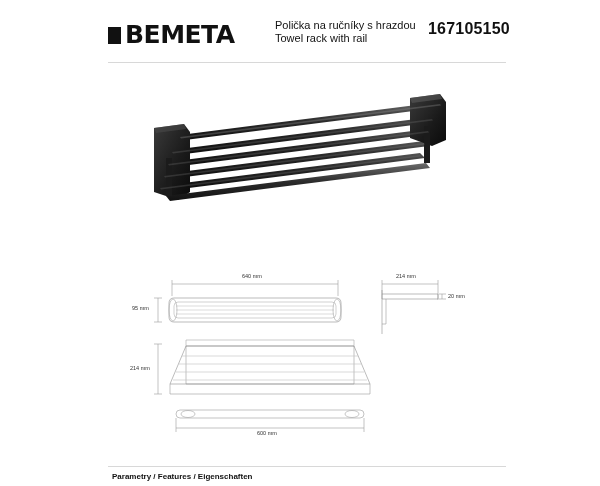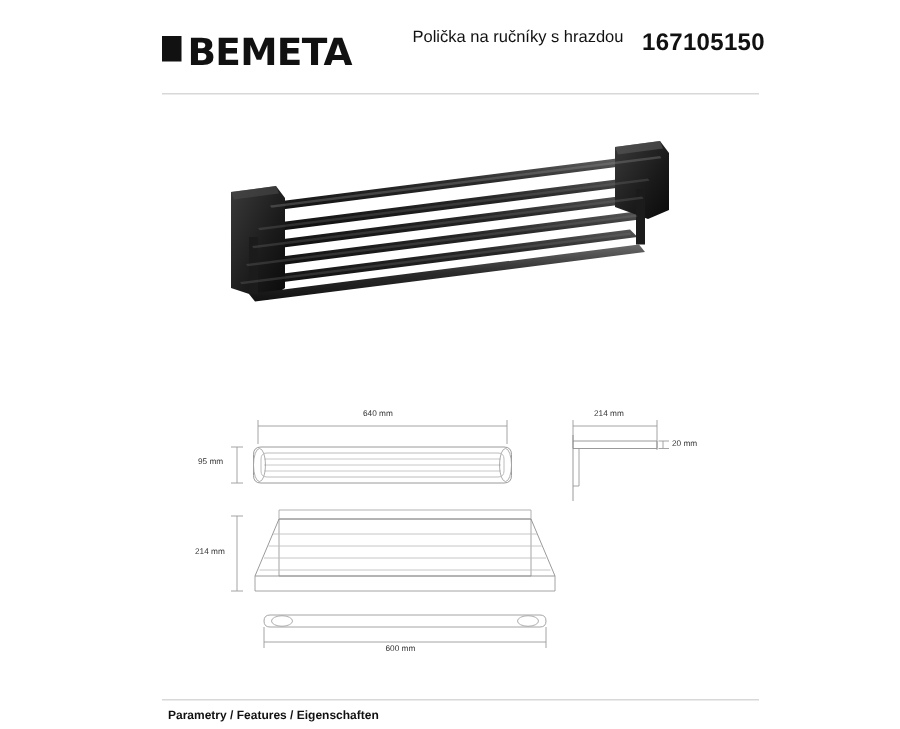--- a/index.html
+++ b/index.html
@@ -29,21 +29,21 @@
     width: 600px;
     height: 62px;
     display: flex;
     align-items: flex-start;
   }
   .brand {
     position: absolute;
     left: 108px;
     top: 22px;
     display: flex;
-    align-items: flex-start;
+    align-items: center;
   }
   .brand-mark {
     width: 13px;
     height: 17px;
     background: #111;
     margin-right: 4px;
     margin-top: 2px;
   }
   .brand-text {
     font-family: "DejaVu Sans", sans-serif;
@@ -126,20 +126,21 @@
 
 <div class="page">
 
   <div class="header">
     <div class="brand">
       <div class="brand-mark"></div>
       <div class="brand-text">BEMETA</div>
     </div>
     <div class="titles">
       <div>Polička na ručníky s hrazdou</div>
+      <div>Towel rack with rail</div>
     </div>
     <div class="code">167105150</div>
   </div>
   <div class="header-rule"></div>
 
   <div class="photo">
     <svg width="400" height="175" viewBox="0 0 400 175">
       <defs>
         <linearGradient id="barGrad" x1="0" y1="0" x2="0" y2="1">
           <stop offset="0%" stop-color="#555"></stop>

